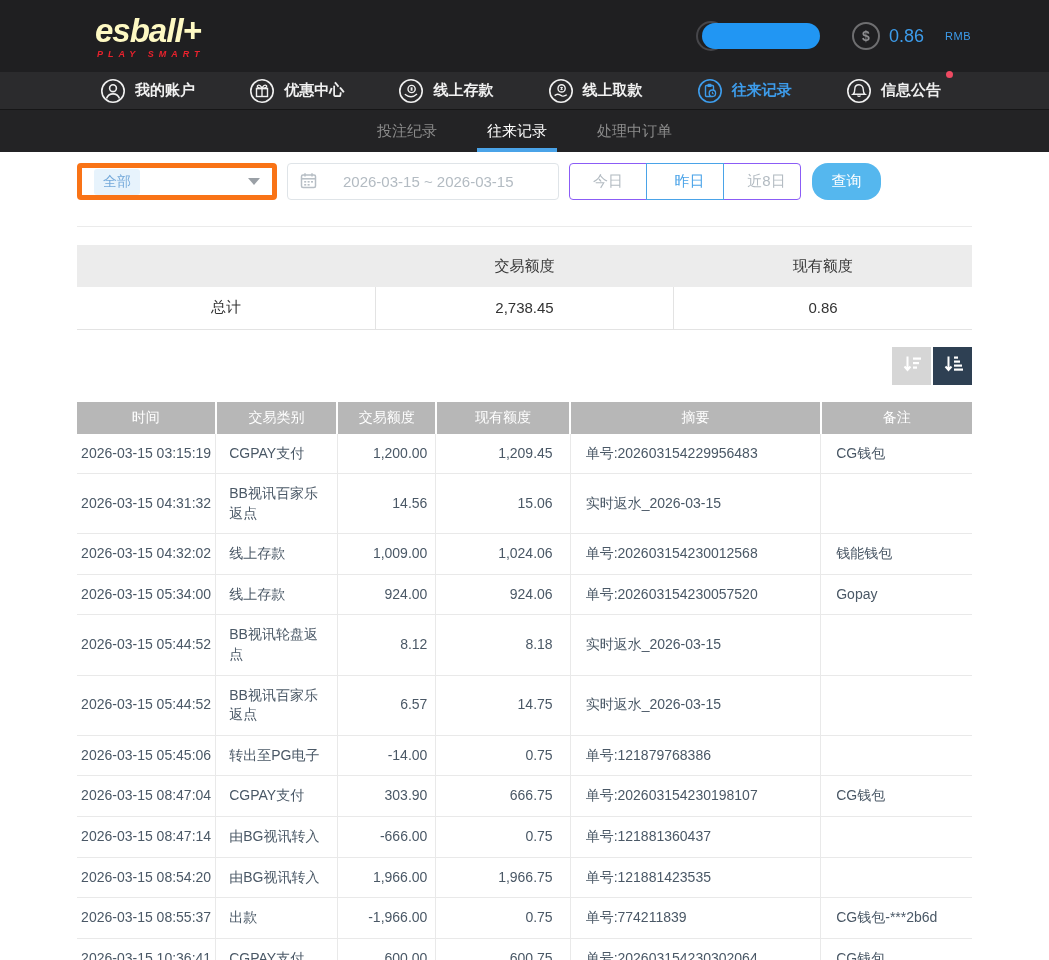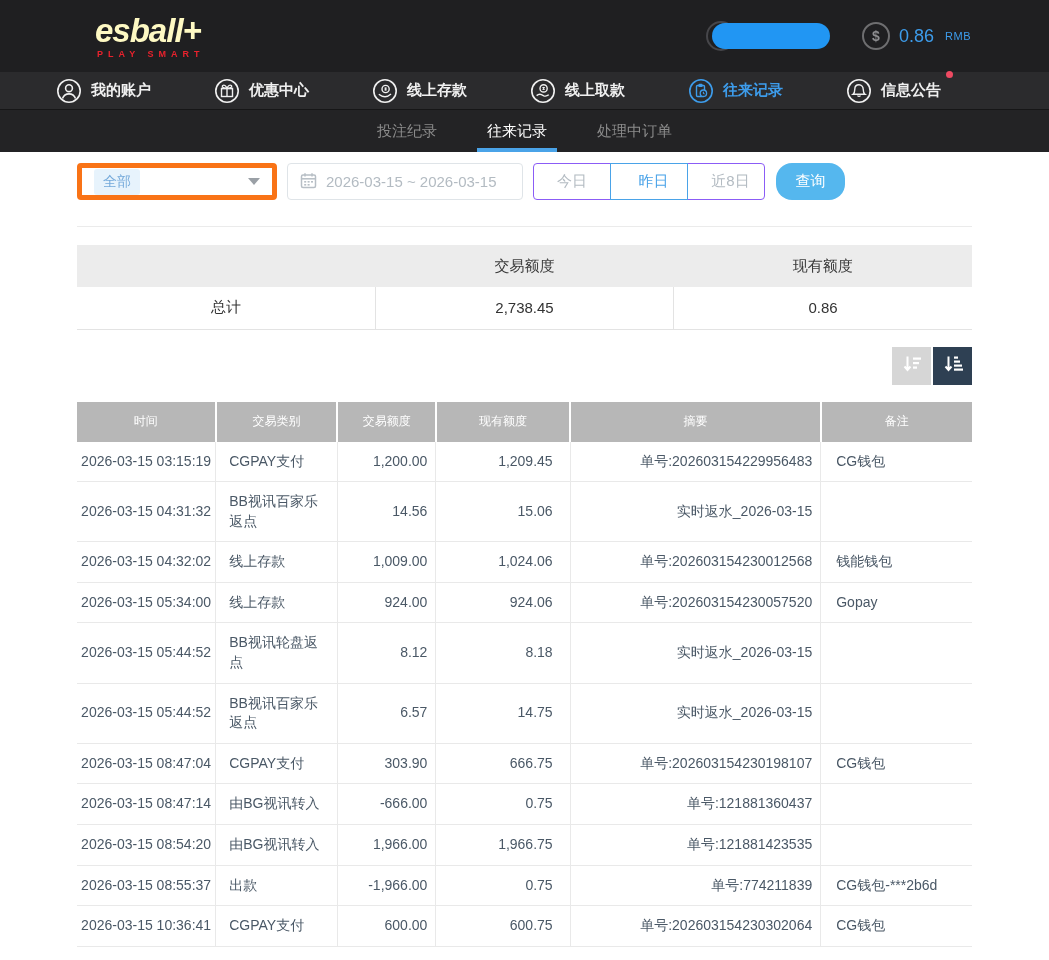--- a/index.html
+++ b/index.html
@@ -3,53 +3,53 @@
 <meta charset="utf-8">
 <style>
   * { margin:0; padding:0; box-sizing:border-box; }
   html,body { width:1049px; background:#fff; font-family:"Liberation Sans","DejaVu Sans",sans-serif; }
   body { min-height:960px; }
 
   
   .topbar { height:72px; background:#1f1f21; display:flex; align-items:center; justify-content:space-between; padding:0 78px 0 95px; }
   .logo { display:flex; flex-direction:column; cursor:pointer; }
   .logo-text { color:#fef9c3; font-size:33px; font-weight:bold; font-style:italic; letter-spacing:-1px; line-height:1; }
-  .logo-tag { color:#e8222d; font-size:9px; font-weight:bold; letter-spacing:5px; margin-top:2px; margin-left:2px; }
+  .logo-tag { color:#e8222d; font-size:9px; font-weight:bold; font-style:italic; letter-spacing:5px; margin-top:2px; margin-left:2px; }
   .topbar-right { display:flex; align-items:center; gap:32px; }
   .user-pill-wrap { position:relative; display:flex; align-items:center; }
   .avatar-ring { width:30px; height:30px; border:2px solid #46464a; border-radius:50%; position:absolute; left:-6px; top:-2px; }
   .user-pill { width:118px; height:26px; background:#2196f3; border-radius:13px; position:relative; z-index:1; cursor:pointer; }
   .balance-wrap { display:flex; align-items:center; gap:9px; cursor:pointer; }
   .wallet-circle { width:28px; height:28px; border:2px solid #6e6e70; border-radius:50%; color:#8e8e90; font-size:14px; font-weight:bold; display:flex; align-items:center; justify-content:center; }
   .balance-num { color:#3d9ceb; font-size:18px; }
-  .balance-cur { color:#3d9ceb; font-size:11px; margin-left:2px; letter-spacing:0.5px; }
-
-  
-  .mainnav { height:38px; background:#2b2b2d; display:flex; align-items:center; justify-content:space-between; padding:0 108px 0 56px; border-bottom:1px solid #161617; }
+  .balance-cur { color:#3d9ceb; font-size:11px; margin-left:12px; letter-spacing:0.5px; }
+
+  
+  .mainnav { height:38px; background:#2b2b2d; display:flex; align-items:center; justify-content:space-between; padding:0 108px 0 100px; border-bottom:1px solid #161617; }
   .nav-item { display:flex; align-items:center; gap:9px; color:#f0f0f0; font-size:15px; font-weight:600; cursor:pointer; position:relative; }
   .nav-item svg { display:block; }
   .nav-item .stroke { stroke:#f0f0f0; }
   .nav-item.active { color:#3d9ceb; }
   .nav-item.active .stroke { stroke:#3d9ceb; }
   .nav-dot { position:absolute; right:-12px; top:-7px; width:7px; height:7px; border-radius:50%; background:#ee4a62; }
 
   
   .subnav { height:42px; background:#232325; display:flex; align-items:stretch; justify-content:center; gap:46px; }
   .subtab { color:#8b8b8b; font-size:15px; display:flex; align-items:center; position:relative; cursor:pointer; padding:0 2px; }
   .subtab.active { color:#ffffff; }
   .subtab.active::after { content:""; position:absolute; left:-8px; right:-8px; bottom:0; height:4px; background:#4aa3e8; }
 
   
   .container { width:895px; margin:0 auto; }
 
   .filter-row { display:flex; align-items:center; margin-top:11px; padding-bottom:26px; border-bottom:1px solid #ebebeb; }
   .type-select { width:200px; height:37px; border:5px solid #f97316; border-radius:4px; display:flex; align-items:center; padding:0 12px; position:relative; cursor:pointer; background:#fff; }
   .type-chip { background:#e7f3fc; color:#74a9da; font-size:14px; padding:4px 9px; border-radius:3px; }
   .caret { position:absolute; right:12px; width:0; height:0; border-left:6px solid transparent; border-right:6px solid transparent; border-top:7px solid #9aa0a6; }
-  .date-input { width:236px; height:37px; border:1px solid #dfe4e8; border-radius:4px; display:flex; align-items:center; gap:9px; padding:0 12px; margin-left:10px; color:#b3bbc2; font-size:15px; cursor:pointer; background:#fff; }
+  .date-input { width:272px; height:37px; border:1px solid #dfe4e8; border-radius:4px; display:flex; align-items:center; gap:26px; padding:0 12px; margin-left:10px; color:#b3bbc2; font-size:15px; cursor:pointer; background:#fff; }
   .btn-group { display:flex; margin-left:10px; }
   .qbtn { width:78px; height:37px; background:#fff; border:1px solid #8b5cf6; color:#b3bbc2; font-size:15px; display:flex; align-items:center; justify-content:center; cursor:pointer; }
   .qbtn:first-child { border-radius:4px 0 0 4px; }
   .qbtn:last-child { border-radius:0 4px 4px 0; }
   .qbtn + .qbtn { margin-left:-1px;padding-left:9px; }
   .qbtn.active { border:1px solid #4aa3e8; color:#4aa3e8; z-index:1; }
   .search-btn { width:69px; height:37px; margin-left:11px; background:#55b7ee; border:none; border-radius:16px; color:#fff; font-size:15px; cursor:pointer; font-family:inherit; }
 
   
   .summary { width:100%; border-collapse:collapse; margin-top:18px; table-layout:fixed; }
@@ -58,29 +58,29 @@
   .summary td + td { border-left:1px solid #e3e3e3; }
 
   
   .sort-row { display:flex; justify-content:flex-end; margin-top:17px; gap:2px; }
   .sort-btn { width:39px; height:38px; display:flex; align-items:center; justify-content:center; cursor:pointer; border:none; }
   .sort-btn.inactive { background:#d6d6d6; }
   .sort-btn.active { background:#2e4053; }
 
   
   .data-table { width:100%; border-collapse:collapse; margin-top:17px; table-layout:fixed; }
-  .data-table th { background:#b7b7b7; color:#fff; height:40px; font-size:12px; font-weight:normal; text-align:center; }
+  .data-table th { background:#b7b7b7; color:#fff; height:32px; font-size:14px; font-weight:normal; text-align:center; }
   .data-table th + th { border-left:2px solid #fff; }
   .data-table td { font-size:14px; color:#4a5866; padding:10px 8px; border-bottom:1px solid #e9e9e9; line-height:1.4; background:#fff; }
   .data-table td + td { border-left:1px solid #e9e9e9; }
   .data-table td.c-time { text-align:center; padding:10px 4px; }
   .data-table td.c-type { text-align:left; padding-left:13px; }
   .data-table td.c-amt  { text-align:right; }
   .data-table td.c-bal  { text-align:right; padding-right:17px; }
-  .data-table td.c-sum  { text-align:right; padding-left:15px; }
+  .data-table td.c-sum  { text-align:left; padding-left:15px; }
   .data-table td.c-note { text-align:left; padding-left:15px; }
   col.w-time{width:15.5%} col.w-type{width:13.6%} col.w-amt{width:11%} col.w-bal{width:15%} col.w-sum{width:28%} col.w-note{width:16.9%}
 </style>
 </head>
 <body>
 
 <header class="topbar">
   <div class="logo">
     <span class="logo-text">esball+</span>
     <span class="logo-tag">PLAY SMART</span>
@@ -313,20 +313,28 @@
 
     <tr>
       <td class="c-time">2026-03-15 05:44:52</td>
       <td class="c-type">BB视讯百家乐返点</td>
       <td class="c-amt">6.57</td>
       <td class="c-bal">14.75</td>
       <td class="c-sum">实时返水_2026-03-15</td>
       <td class="c-note"></td>
     </tr>
 
+    <tr>
+      <td class="c-time">2026-03-15 05:45:06</td>
+      <td class="c-type">转出至PG电子</td>
+      <td class="c-amt">-14.00</td>
+      <td class="c-bal">0.75</td>
+      <td class="c-sum">单号:121879768386</td>
+      <td class="c-note"></td>
+    </tr>
 
     <tr>
       <td class="c-time">2026-03-15 08:47:04</td>
       <td class="c-type">CGPAY支付</td>
       <td class="c-amt">303.90</td>
       <td class="c-bal">666.75</td>
       <td class="c-sum">单号:202603154230198107</td>
       <td class="c-note">CG钱包</td>
     </tr>
 

